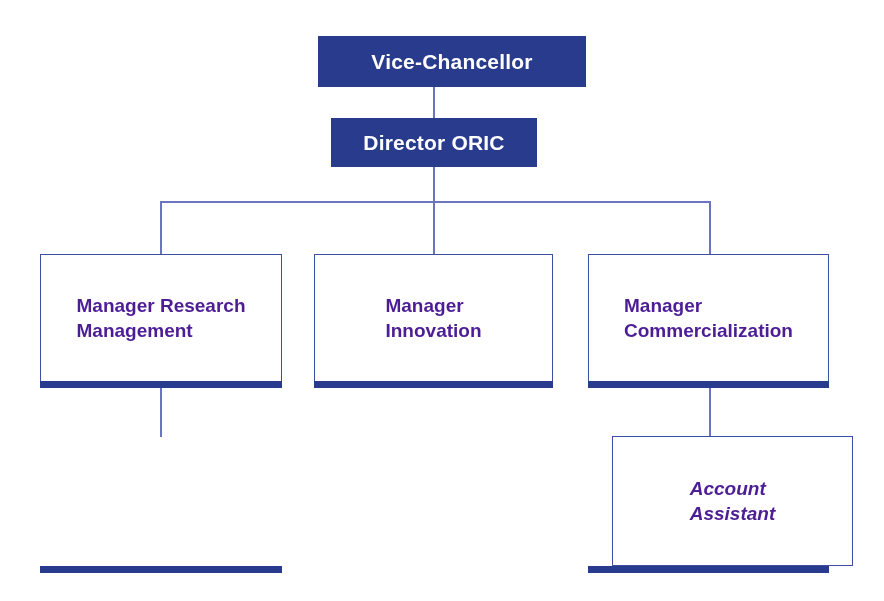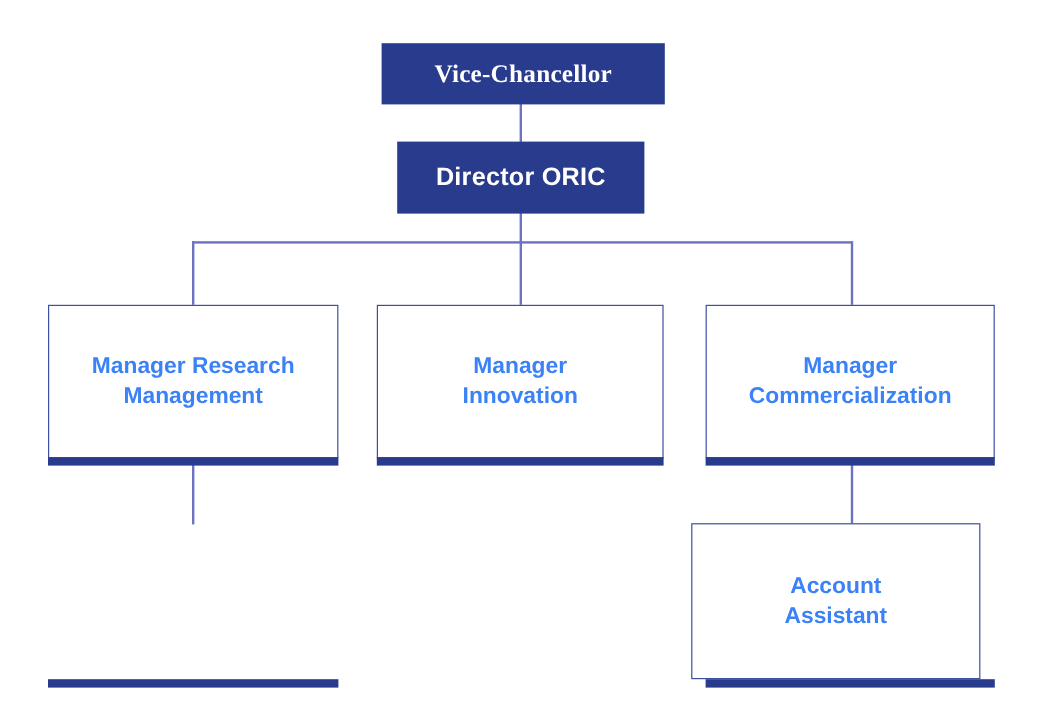--- a/index.html
+++ b/index.html
@@ -45,22 +45,21 @@
 
   
   .node-outlined {
     position: absolute;
     background: #ffffff;
     border: 1.5px solid #3c4fa0;
     box-sizing: border-box;
     display: flex;
     align-items: center;
     justify-content: center;
-    text-align: center;
-    color: #3b82f6;
+    color: #4c1d95;
     font-weight: bold;
     font-size: 19px;
     line-height: 1.33;
     padding: 0 12px;
   }
   .node-outlined .node-label {
     display: block;
     white-space: pre-line;
   }
 
@@ -85,25 +84,25 @@
   <div class="conn-v" style="left:160px; top:201px; height:54px;"></div>
 
   <div class="conn-v" style="left:433px; top:201px; height:54px;"></div>
 
   <div class="conn-v" style="left:709px; top:201px; height:54px;"></div>
 
   <div class="conn-v" style="left:160px; top:387px; height:50px;"></div>
 
   <div class="conn-v" style="left:709px; top:387px; height:50px;"></div>
 
-  <div class="node-filled" style="left:318px; top:36px; width:236px; height:51px;font-family:Liberation Serif, serif;">
+  <div class="node-filled" style="left:318px; top:36px; width:268px; height:51px;">
     <span class="node-label">Vice-Chancellor</span>
   </div>
 
-  <div class="node-filled" style="left:331px; top:118px; width:206px; height:60px;">
+  <div class="node-filled" style="left:331px; top:118px; width:206px; height:49px;">
     <span class="node-label">Director ORIC</span>
   </div>
 
   <div class="node-outlined" style="left:40px; top:254px; width:242px; height:128px;">
     <span class="node-label">Manager Research
 Management</span>
   </div>
   <div class="node-bar" style="left:40px; top:381px; width:242px;"></div>
 
   <div class="node-outlined" style="left:314px; top:254px; width:239px; height:128px;">
@@ -113,19 +112,19 @@
   <div class="node-bar" style="left:314px; top:381px; width:239px;"></div>
 
   <div class="node-outlined" style="left:588px; top:254px; width:241px; height:128px;">
     <span class="node-label">Manager
 Commercialization</span>
   </div>
   <div class="node-bar" style="left:588px; top:381px; width:241px;"></div>
 
   <div class="node-bar" style="left:40px; top:566px; width:242px;"></div>
 
-  <div class="node-outlined" style="left:576px; top:436px; width:241px; height:130px;">
+  <div class="node-outlined" style="left:612px; top:436px; width:241px; height:130px;font-style:italic;">
     <span class="node-label">Account
 Assistant</span>
   </div>
   <div class="node-bar" style="left:588px; top:566px; width:241px;"></div>
 
 </div>
 
 </body></html>

